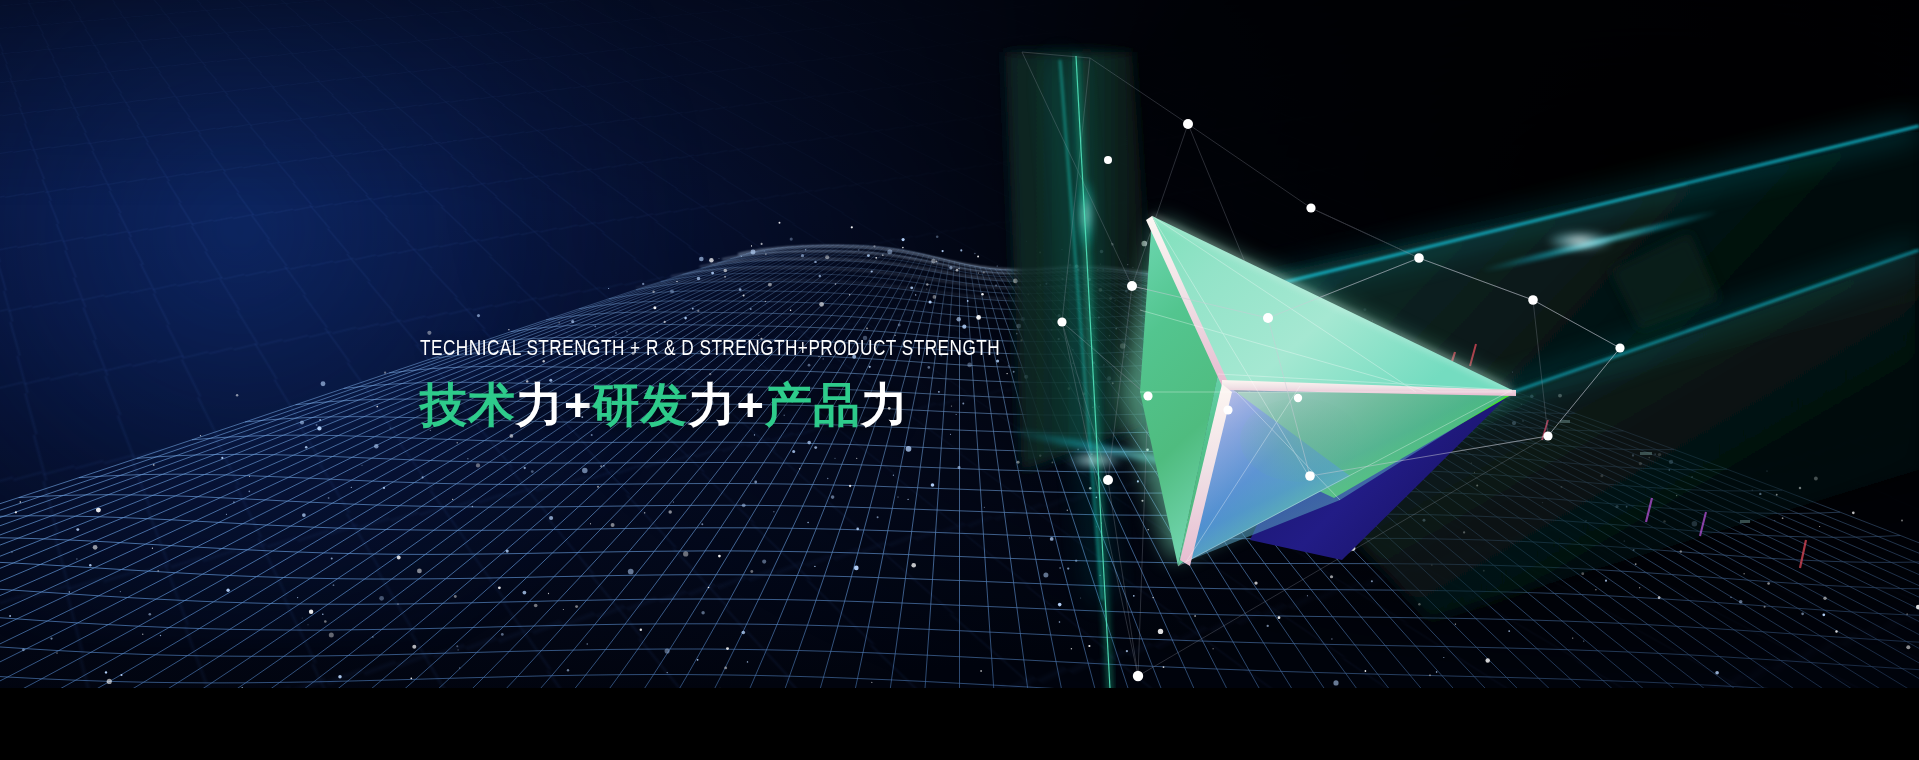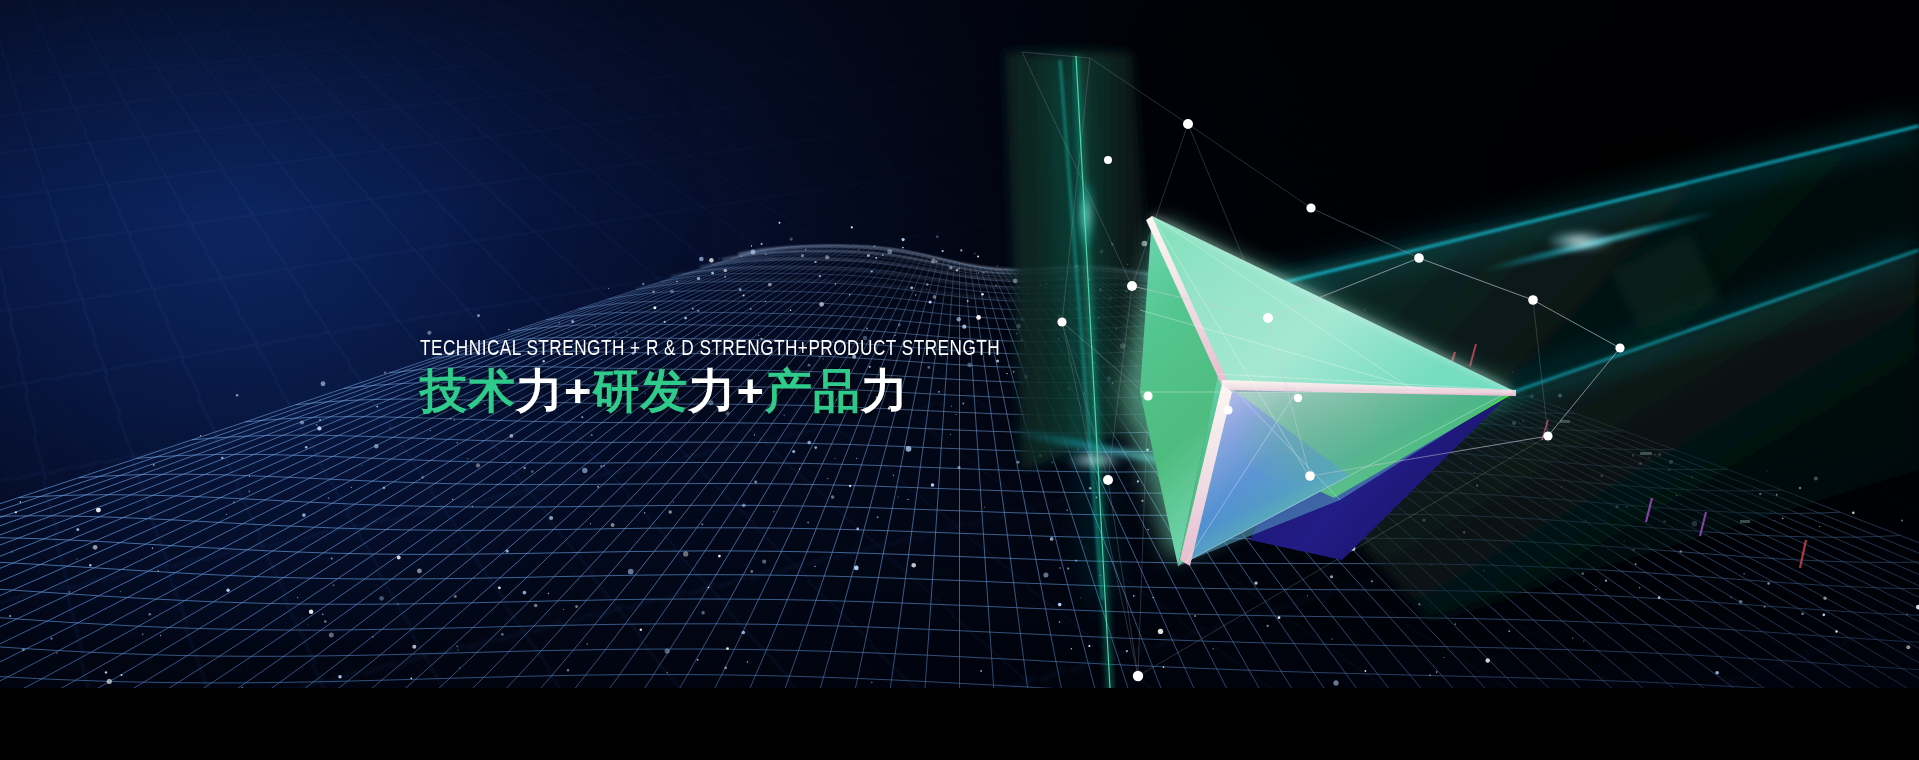--- a/index.html
+++ b/index.html
@@ -63,21 +63,21 @@
     font-size:21.5px;
     line-height:24px;
     letter-spacing:.6px;
     font-weight:400;
     transform:scaleX(.80);
     transform-origin:left center;
     white-space:nowrap;
     text-shadow:0 0 10px rgba(10,20,50,.9);
   }
   .cn{
-    margin-top:2px;
+    margin-top:16px;
     font-size:47px;
     line-height:58px;
     font-weight:700;
     letter-spacing:1px;
     white-space:nowrap;
     text-shadow:0 2px 14px rgba(0,0,0,.65);
   }
   .cn .g{ color:#2ecb8b; }
   .cn .w{ color:#ffffff; }
 

